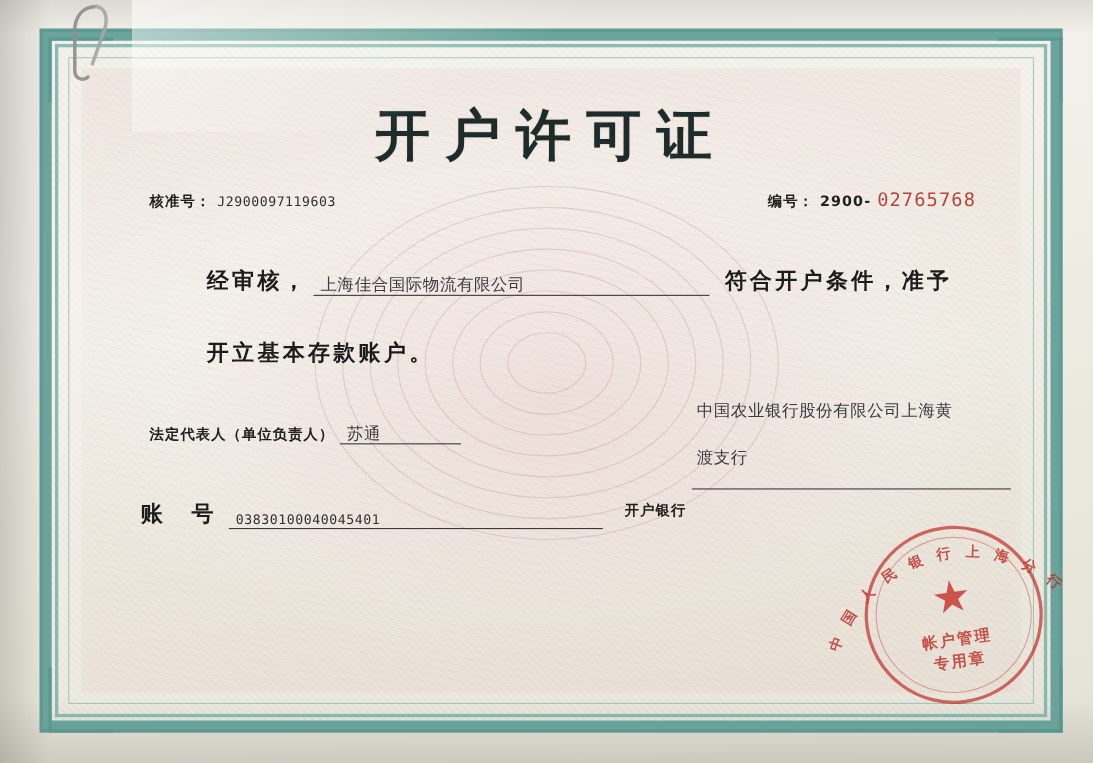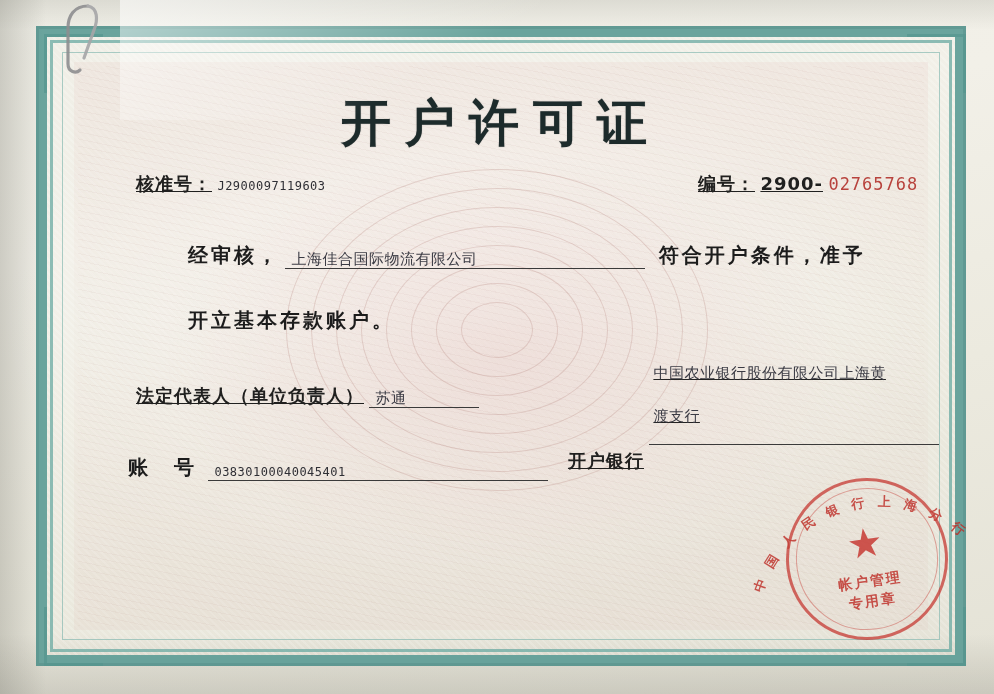--- a/index.html
+++ b/index.html
@@ -156,25 +156,24 @@
   }
 
   .row {
     position: absolute;
     font-size: 17px;
     color: #232323;
     white-space: nowrap;
   }
 
   .label {
-    font-size: 18px;
+    font-size: 13px;
     font-weight: bold;
     letter-spacing: 1px;
     color: #20201f;
-    text-decoration: underline;
   }
   .label-lg {
     font-size: 20px;
     font-weight: bold;
     letter-spacing: 3px;
     color: #1c1c1c;
   }
 
   .handwritten {
     font-family: "DejaVu Sans", "Liberation Sans", sans-serif;
@@ -212,21 +211,20 @@
   #body-line-2    { left: 110px; top: 243px; }
   #legal-rep-row  { left: 58px;  top: 320px; }
   #bank-row       { left: 490px; top: 300px; }
   #account-row    { left: 50px;  top: 390px; }
   #issuer-block   { left: 550px; top: 432px; }
 
   .bank-name-lines {
     display: inline-block;
     width: 290px;
     vertical-align: top;
-    text-decoration: underline;
   }
   .bank-line-1 {
     display: block;
     font-size: 15px;
     color: #3b3b44;
     letter-spacing: 0.5px;
     padding-left: 4px;
   }
   .bank-line-2 {
     display: block;

